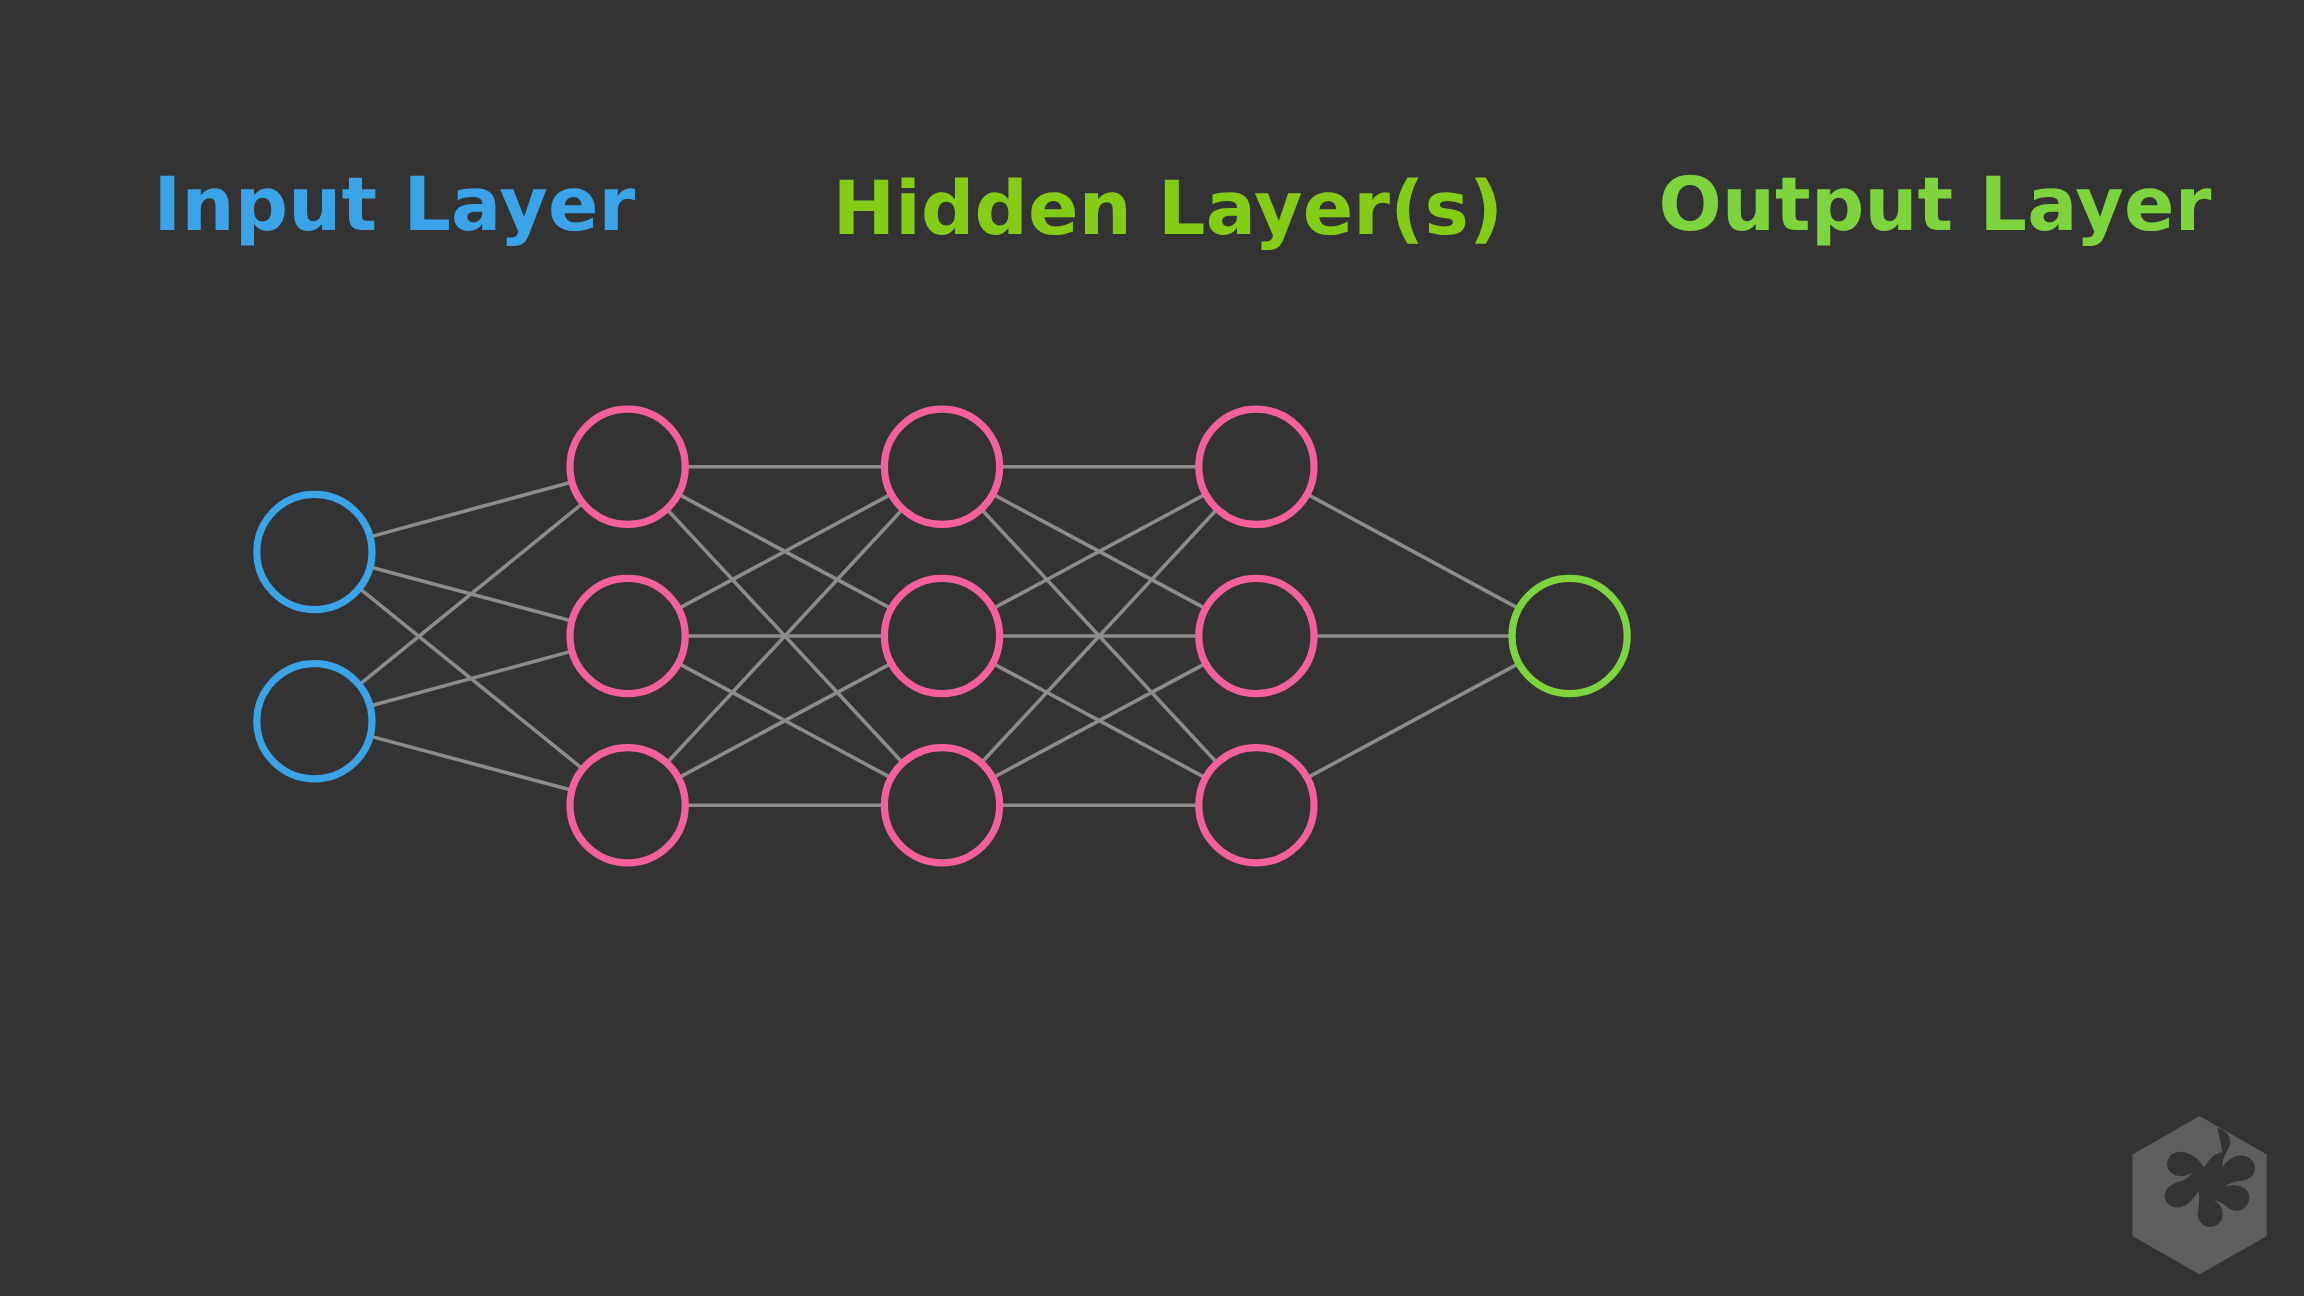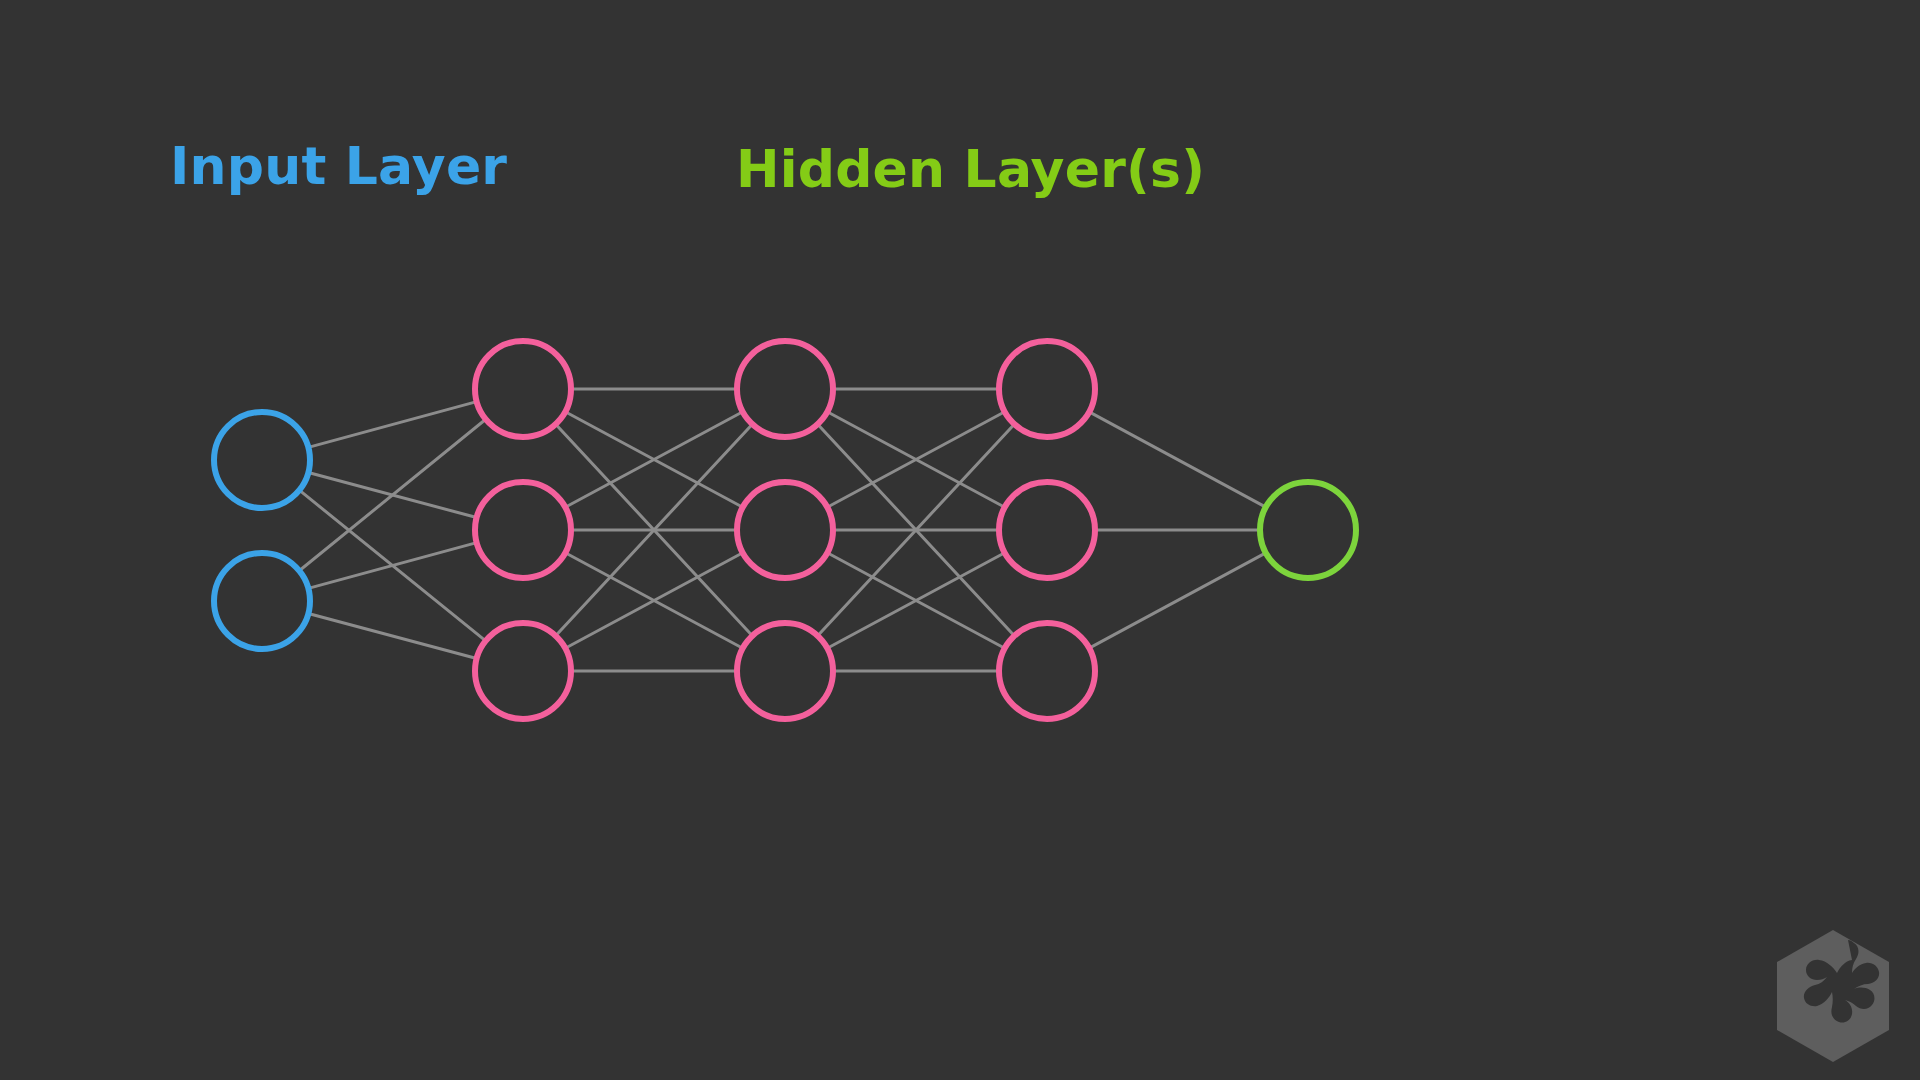--- a/index.html
+++ b/index.html
@@ -24,25 +24,24 @@
     top: 0;
     left: 0;
     width: 1920px;
     height: 220px;
     pointer-events: none;
   }
   .layer-label {
     position: absolute;
     font-family: "DejaVu Sans", sans-serif;
     font-weight: bold;
-    font-size: 52px;
+    font-size: 62px;
     letter-spacing: 0.2px;
     white-space: nowrap;
     line-height: 1;
-    margin-left: 42px;
   }
   #label-input  { left: 128px;  top: 140px; }
   #label-hidden { left: 694px;  top: 143px; }
   #label-output { left: 1382px; top: 140px; }
 
   #net-svg {
     position: absolute;
     left: 0;
     top: 0;
     width: 1920px;
@@ -58,20 +57,21 @@
   }
 </style>
 </head>
 <body style="background: rgb(51, 51, 51);">
 
 <div id="stage" style="background: rgb(51, 51, 51);">
 
   <div class="layer-labels">
     <div class="layer-label" id="label-input" style="color: rgb(59, 163, 232);">Input Layer</div>
     <div class="layer-label" id="label-hidden" style="color: #84cc16;">Hidden Layer(s)</div>
+    <div class="layer-label" id="label-output" style="color: rgb(125, 212, 60);">Output Layer</div>
   </div>
 
   <svg id="net-svg" viewBox="0 0 1920 1080">
     <g id="edges-group">
         <line x1="308.31684410491545" y1="447.4003987300805" x2="476.68315589508455" y2="401.5996012699195" stroke="#8C8C8C" stroke-width="3" stroke-linecap="round"></line>
         <line x1="308.3615403255569" y1="472.4341295892298" x2="476.6384596744431" y2="517.5658704107702" stroke="#8C8C8C" stroke-width="3" stroke-linecap="round"></line>
         <line x1="299.32772898079656" y1="490.17682304577806" x2="485.67227101920344" y2="640.8231769542219" stroke="#8C8C8C" stroke-width="3" stroke-linecap="round"></line>
         <line x1="299.25783809886184" y1="570.7369284407713" x2="485.74216190113816" y2="419.26307155922876" stroke="#8C8C8C" stroke-width="3" stroke-linecap="round"></line>
         <line x1="308.31684410491545" y1="588.4003987300805" x2="476.68315589508455" y2="542.5996012699195" stroke="#8C8C8C" stroke-width="3" stroke-linecap="round"></line>
         <line x1="308.3615403255569" y1="613.4341295892298" x2="476.6384596744431" y2="658.5658704107702" stroke="#8C8C8C" stroke-width="3" stroke-linecap="round"></line>

